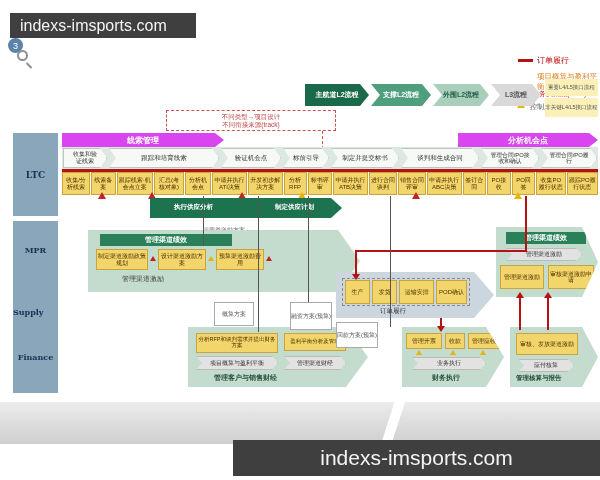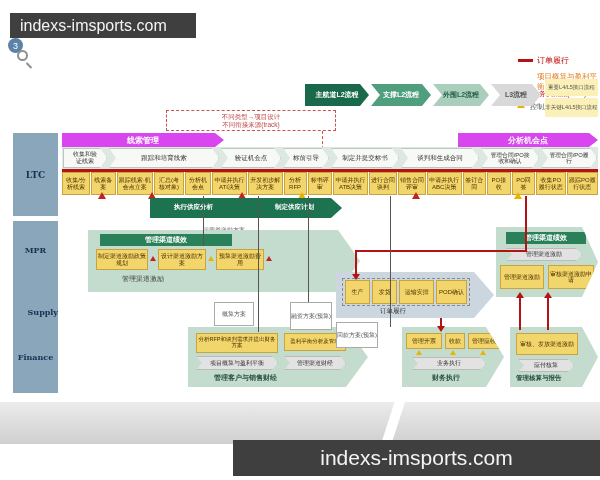--- a/index.html
+++ b/index.html
@@ -86,21 +86,21 @@
     <div style="font-size:6.5px;color:#c04848;line-height:1.2;">不同衔接来源(track)</div>
   </div>
   <div class="abs dashv" style="left:322px;top:131px;height:64px;"></div>
   <div class="abs dashv" style="left:467px;top:149px;height:46px;"></div>
 
   <div class="abs lane ctr" style="left:13px;top:133px;width:45px;height:83px;">
     <span style="font-size:9px;text-align:right;">LTC</span>
   </div>
   <div class="abs lane" style="left:13px;top:221px;width:45px;height:172px;">
     <span class="abs" style="left:0;top:24px;width:45px;text-align:center;font-size:8px;">MPR</span>
-    <span class="abs" style="left:0;top:86px;width:45px;text-align:right;font-size:8px;">Supply</span>
+    <span class="abs" style="left:0;top:86px;width:23px;text-align:right;font-size:8px;">Supply</span>
     <span class="abs" style="left:0;top:131px;width:45px;text-align:center;font-size:8px;">Finance</span>
   </div>
 
   <div class="abs band" style="left:62px;top:147px;width:536px;height:22px;"></div>
   <div class="abs ctr hdr" style="left:62px;top:133px;width:162px;height:14px;">线索管理</div>
   <div class="abs ctr hdr" style="left:458px;top:133px;width:140px;height:14px;">分析机会点</div>
 
   <div class="abs ctr chev flat" style="left:63px;top:148px;width:44px;height:20px;font-size:6px;">收集和验证线索</div>
   <div class="abs ctr chev" style="left:109px;top:148px;width:110px;height:20px;">跟踪和培育线索</div>
   <div class="abs ctr chev" style="left:221px;top:148px;width:60px;height:20px;">验证机会点</div>

